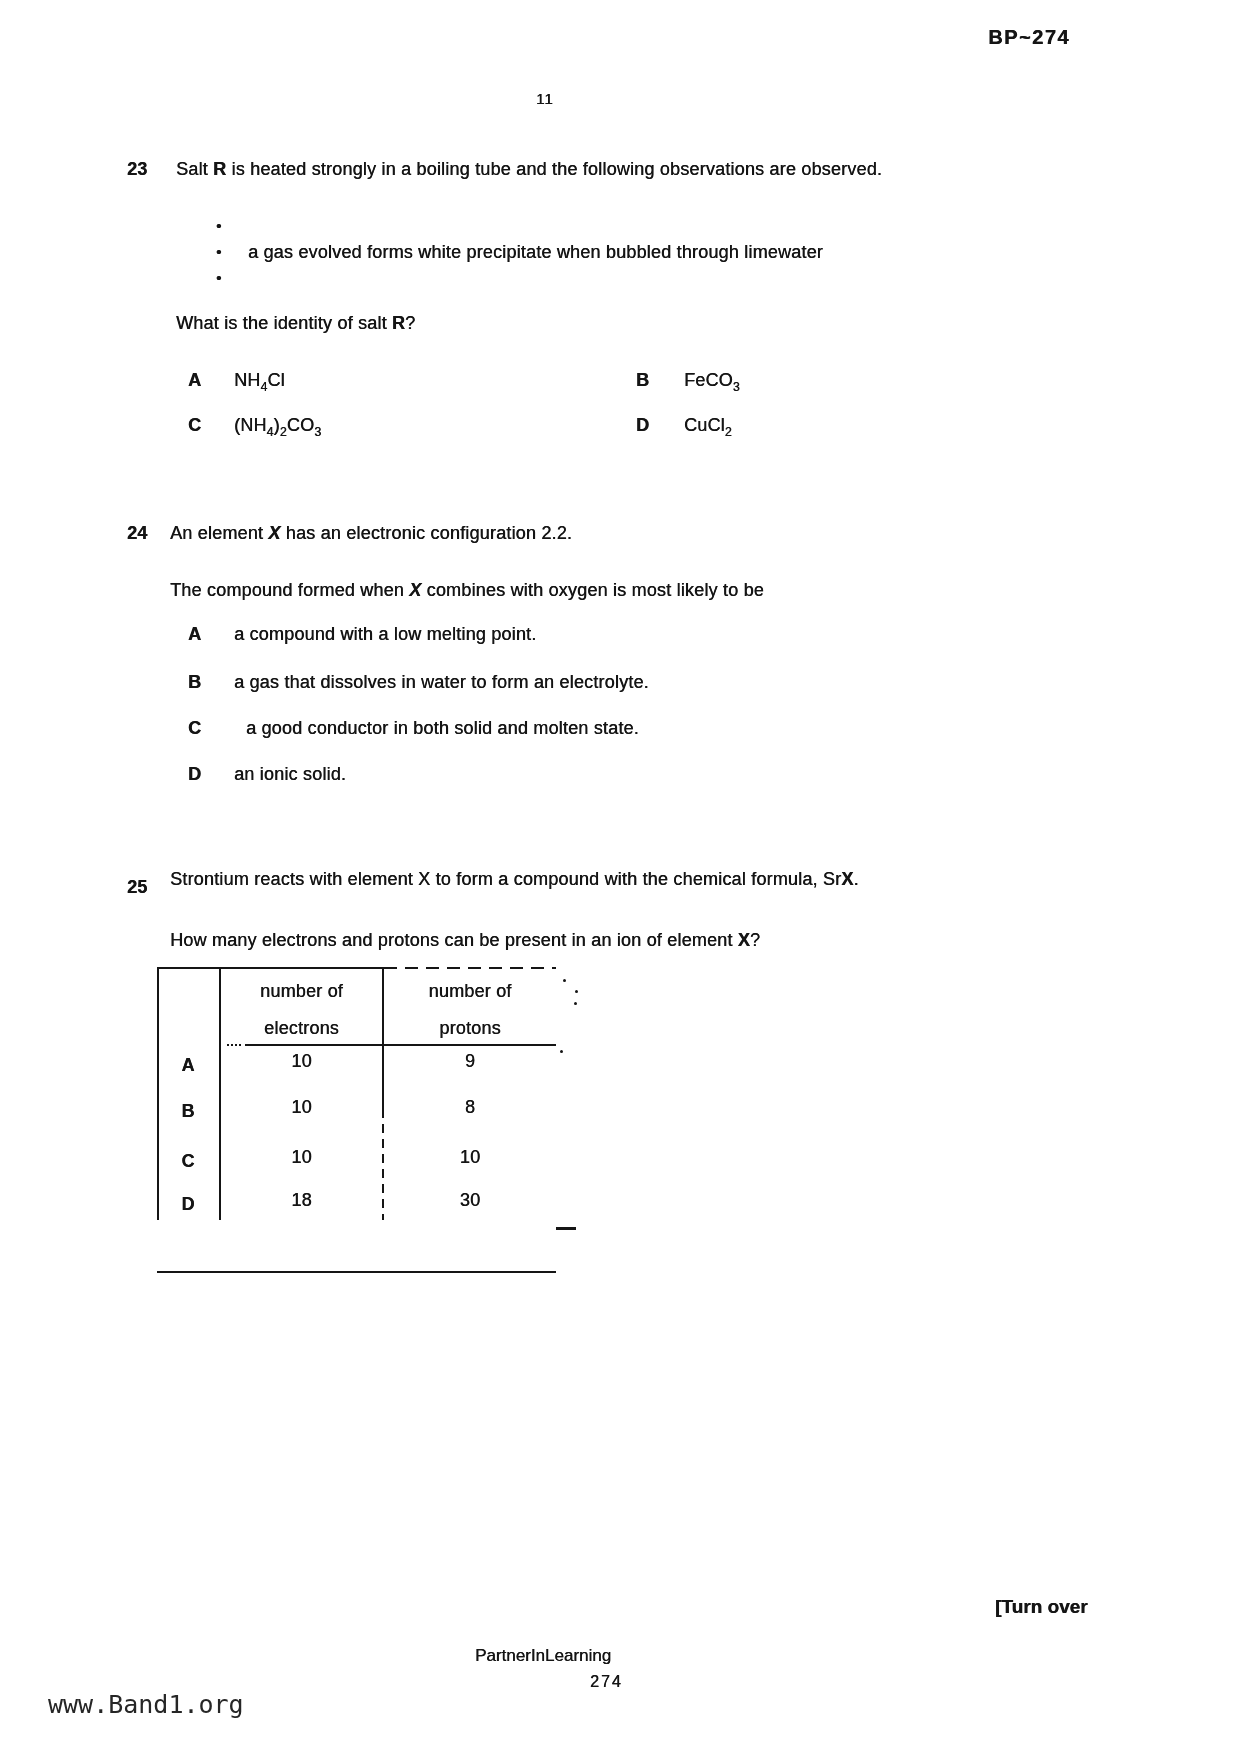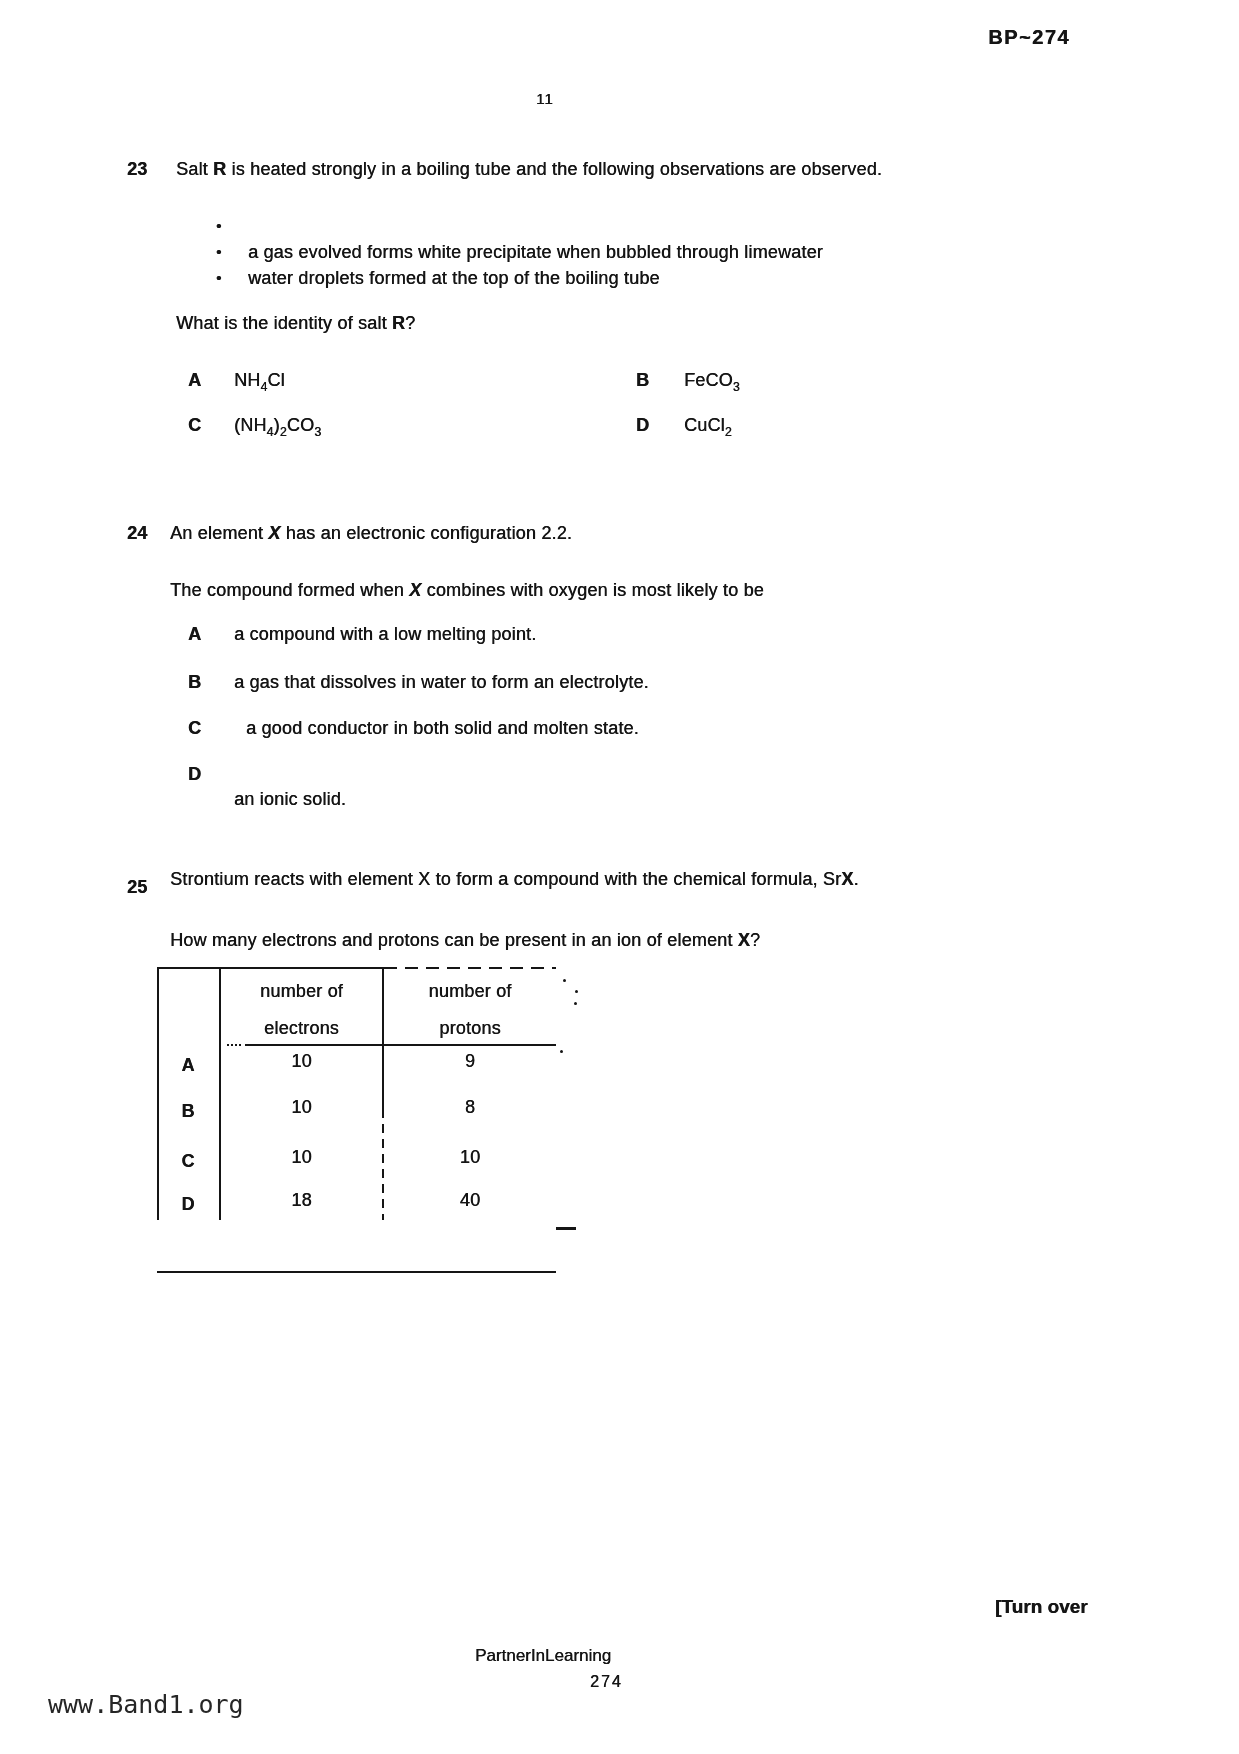--- a/index.html
+++ b/index.html
@@ -56,21 +56,20 @@
     <div class="abs body-text" style="left:216px;top:214px;width:760px;">
       <div class="bullet-line">
         <span class="bullet-dot">•</span>
       </div>
       <div class="bullet-line">
         <span class="bullet-dot">•</span>
         <span class="bullet-text">a gas evolved forms white precipitate when bubbled through limewater</span>
       </div>
       <div class="bullet-line">
         <span class="bullet-dot">•</span>
-        <span class="bullet-text">water droplets formed at the top of the boiling tube</span>
       </div>
     </div>
 
     <div class="abs body-text" style="left:176px;top:311px;">What is the identity of salt <b>R</b>?</div>
 
     <div class="abs body-text opt-letter" style="left:188px;top:368px;">A</div>
     <div class="abs body-text" style="left:234px;top:368px;">NH<sub>4</sub>Cl</div>
     <div class="abs body-text opt-letter" style="left:636px;top:368px;">B</div>
     <div class="abs body-text" style="left:684px;top:368px;">FeCO<sub>3</sub></div>
     <div class="abs body-text opt-letter" style="left:188px;top:413px;">C</div>
@@ -84,21 +83,21 @@
     <div class="abs body-text" style="left:170px;top:521px;">An element <b style="font-style: italic;">X</b> has an electronic configuration 2.2.</div>
     <div class="abs body-text" style="left:170px;top:578px;">The compound formed when <b style="font-style: italic;">X</b> combines with oxygen is most likely to be</div>
 
     <div class="abs body-text opt-letter" style="left:188px;top:622px;">A</div>
     <div class="abs body-text" style="left:234px;top:622px;">a compound with a low melting point.</div>
     <div class="abs body-text opt-letter" style="left:188px;top:670px;">B</div>
     <div class="abs body-text" style="left:234px;top:670px;">a gas that dissolves in water to form an electrolyte.</div>
     <div class="abs body-text opt-letter" style="left:188px;top:716px;">C</div>
     <div class="abs body-text" style="left:234px;top:716px;margin-left:12px;">a good conductor in both solid and molten state.</div>
     <div class="abs body-text opt-letter" style="left:188px;top:762px;">D</div>
-    <div class="abs body-text" style="left:234px;top:762px;margin-top:25px;">an ionic solid.</div>
+    <div class="abs body-text" style="left:234px;top:762px;">an ionic solid.</div>
   </div>
 
   <div>
     <div class="abs qnum body-text" style="left:127px;top:867px;margin-top:8px;">25</div>
     <div class="abs body-text" style="left:170px;top:867px;">Strontium reacts with element X to form a compound with the chemical formula, Sr<b>X</b>.</div>
     <div class="abs body-text" style="left:170px;top:928px;">How many electrons and protons can be present in an ion of element <b>X</b>?</div>
 
     <div class="ans-table">
 
       <div class="tline" style="left:0;top:0;width:2px;height:253px;"></div>
@@ -127,21 +126,21 @@
       <div class="tcell opt-letter" style="left:0;top:134px;width:62px;">B</div>
       <div class="tcell" style="left:64px;top:130px;width:161px;">10</div>
       <div class="tcell" style="left:229px;top:130px;width:168px;">8</div>
 
       <div class="tcell opt-letter" style="left:0;top:184px;width:62px;">C</div>
       <div class="tcell" style="left:64px;top:180px;width:161px;">10</div>
       <div class="tcell" style="left:229px;top:180px;width:168px;">10</div>
 
       <div class="tcell opt-letter" style="left:0;top:227px;width:62px;">D</div>
       <div class="tcell" style="left:64px;top:223px;width:161px;">18</div>
-      <div class="tcell" style="left:229px;top:223px;width:168px;">40</div>
+      <div class="tcell" style="left:229px;top:223px;width:168px;">30</div>
     </div>
 
     <div class="dot-art" style="left:563px;top:979px;"></div>
     <div class="dot-art" style="left:575px;top:990px;"></div>
     <div class="dot-art" style="left:574px;top:1002px;"></div>
     <div class="dot-art" style="left:560px;top:1050px;"></div>
     <div class="tline" style="left:556px;top:1227px;width:20px;height:3px;"></div>
   </div>
 
   <div class="abs turn-over">[Turn over</div>

